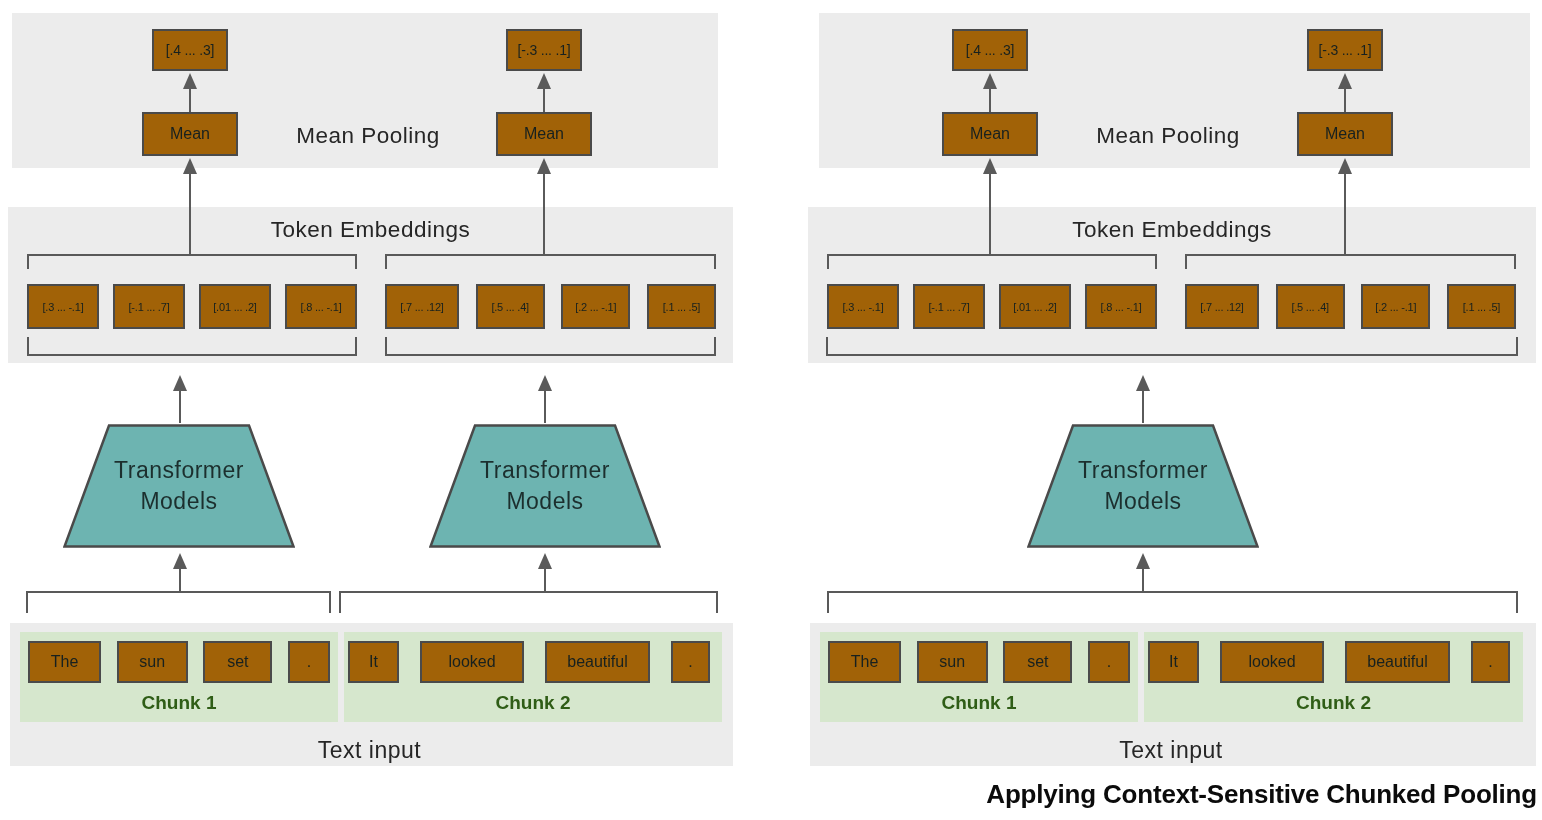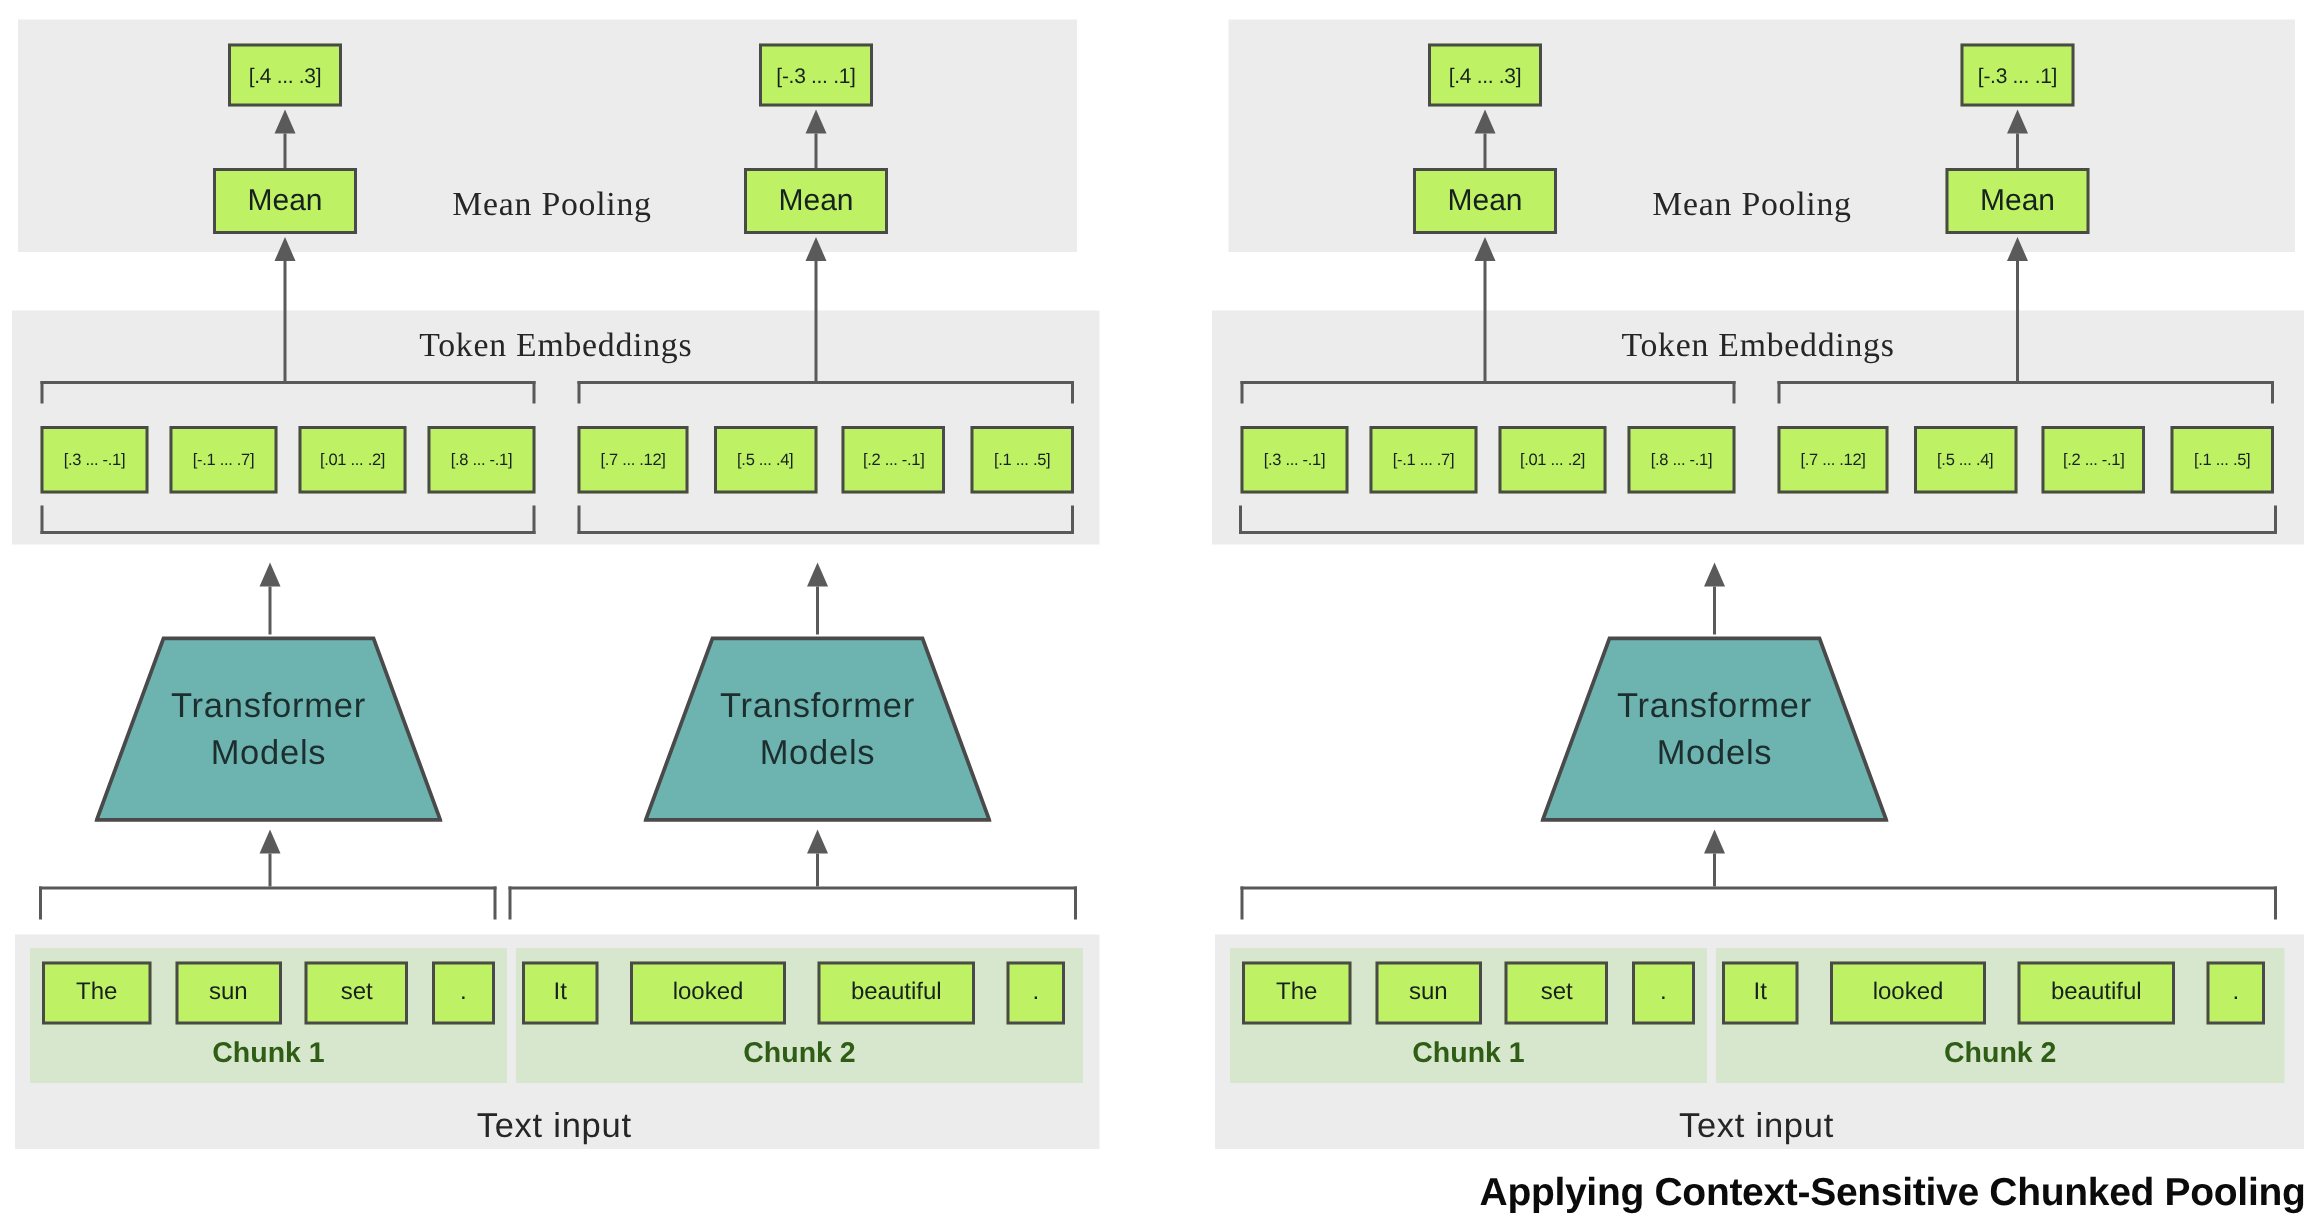--- a/index.html
+++ b/index.html
@@ -1,31 +1,31 @@
 <!DOCTYPE html>
 <html><head>
 <meta charset="utf-8">
 <style>
   html,body { margin:0; padding:0; background:#ffffff; font-family:"Liberation Sans",sans-serif; }
   .canvas { position:relative; width:1542px; height:820px; background:#ffffff; overflow:hidden; }
   .col { position:absolute; top:0; height:820px; }
 
   .panel { position:absolute; background:#ececec; }
 
-  .tealbox { position:absolute; background:#bef264; border:2px solid #4a4a4a; box-sizing:border-box;
+  .tealbox { position:absolute; background:#a16207; border:2px solid #4a4a4a; box-sizing:border-box;
              display:flex; align-items:center; justify-content:center; color:#17211f; }
   .vec  { font-size:11px; letter-spacing:-0.2px; }
-  .mean { font-size:20px; }
+  .mean { font-size:16px; }
   .word { font-size:16px; }
 
   .row { position:absolute; display:flex; justify-content:space-between; }
   .row .tealbox { position:relative; height:100%; }
 
   .lbl { position:absolute; text-align:center; color:#262626; }
-  .lbl-big { font-size:22.5px; letter-spacing:0.5px;font-family:Liberation Serif, serif; }
+  .lbl-big { font-size:22.5px; letter-spacing:0.5px; }
 
   .bracket { position:absolute; box-sizing:border-box; border:2px solid #595959; }
   .bracket.btop { border-bottom:none; }
   .bracket.bbot { border-top:none; }
 
   .arrow { position:absolute; width:16px; display:flex; flex-direction:column; align-items:center; }
   .arrow .head { width:0; height:0; border-left:7px solid transparent; border-right:7px solid transparent;
                  border-bottom:16px solid #5a5a5a; }
   .arrow .shaft { width:2.5px; flex:1; background:#5a5a5a; }
 

